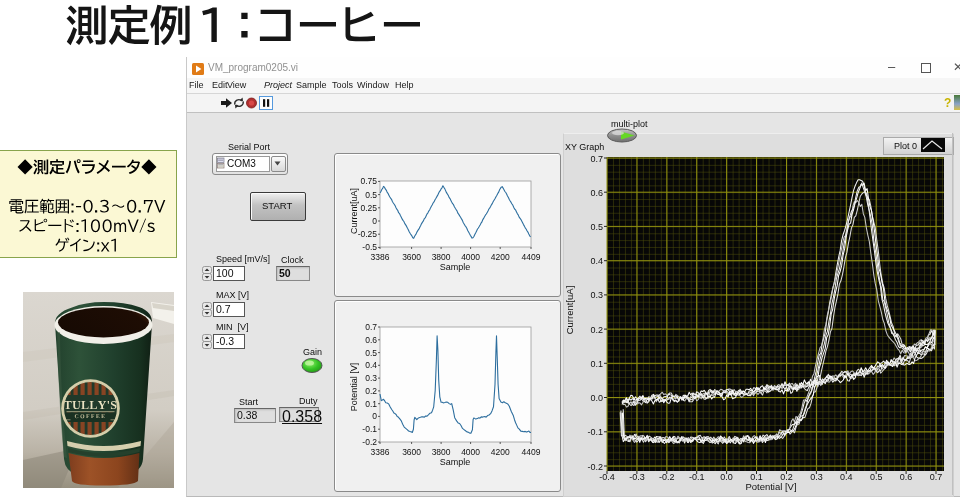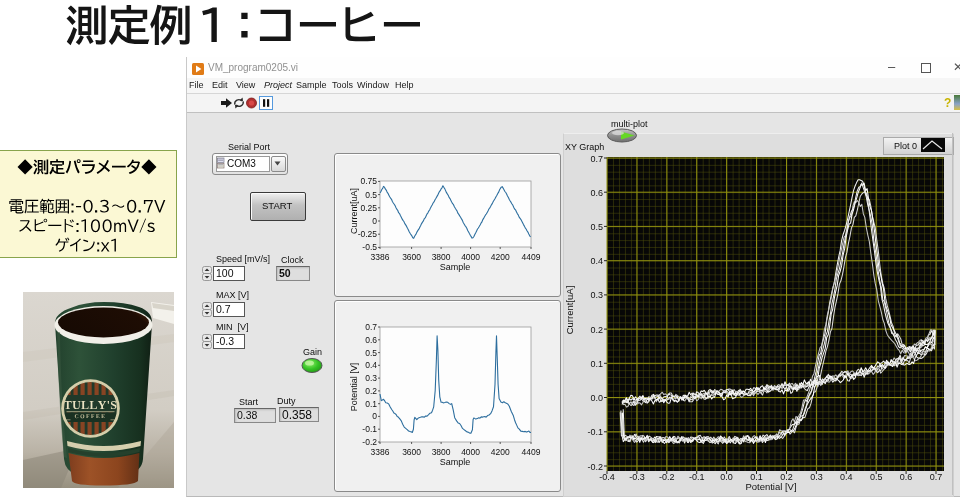--- a/index.html
+++ b/index.html
@@ -90,21 +90,21 @@
 <rect width="12" height="12" rx="1.5" fill="#e07b16"></rect>
     <path d="M4,2.6 L9.4,6 L4,9.4 Z" fill="#fff"></path>
   </svg>
 <div class="lbl" style="left:208px;top:62px;font-size:10px;color:#909090;">VM_program0205.vi</div>
 <div class="lbl" style="left:888px;top:59px;font-size:13px;color:#444;">–</div>
 <div class="abs" style="left:921px;top:63px;width:8px;height:8px;border:1.2px solid #555;"></div>
 <div class="lbl" style="left:953px;top:60px;font-size:12px;color:#555;">✕</div>
 <div class="abs" style="left:187px;top:78px;width:773px;height:15px;background:#f6f6f6;border-bottom:1px solid #d6d6d6;"></div>
 <div class="lbl" style="left:189px;top:80px;font-size:9px;color:#1a1a1a;">File</div>
 <div class="lbl" style="left:212px;top:80px;font-size:9px;color:#1a1a1a;">Edit</div>
-<div class="lbl" style="left:236px;top:80px;font-size:9px;color:#1a1a1a;">View</div>
+<div class="lbl" style="left:227px;top:80px;font-size:9px;color:#1a1a1a;">View</div>
 <div class="lbl" style="left:264px;top:80px;font-size:9px;color:#1a1a1a;font-style:italic;">Project</div>
 <div class="lbl" style="left:296px;top:80px;font-size:9px;color:#1a1a1a;">Sample</div>
 <div class="lbl" style="left:332px;top:80px;font-size:9px;color:#1a1a1a;">Tools</div>
 <div class="lbl" style="left:357px;top:80px;font-size:9px;color:#1a1a1a;">Window</div>
 <div class="lbl" style="left:395px;top:80px;font-size:9px;color:#1a1a1a;">Help</div>
 <div class="abs" style="left:187px;top:94px;width:773px;height:18px;background:#f4f4f4;border-bottom:1px solid #c0c0c0;"></div>
 <svg class="abs" style="left:220px;top:96px" width="56" height="14" viewBox="0 0 56 14">
 <path d="M1,5 L6,5 L6,2.2 L12,7 L6,11.8 L6,9 L1,9 Z" fill="#1a1a1a"></path>
 <g stroke="#2a2a2a" stroke-width="1.3" fill="none">
 <path d="M14.8,8.6 a4.1,4.1 0 0 1 7.0,-3.6"></path>
@@ -175,23 +175,23 @@
         <stop offset="0.5" stop-color="#35c324"></stop>
         <stop offset="1" stop-color="#1d8a12"></stop>
       </radialGradient>
     </defs>
 <ellipse cx="11" cy="7.5" rx="10" ry="7" fill="url(#led)" stroke="#555" stroke-width="1"></ellipse>
 <ellipse cx="8.5" cy="5" rx="4.5" ry="2.6" fill="#c9f7a8" opacity="0.75"></ellipse>
   </svg>
 <div class="lbl" style="left:239px;top:397px;">Start</div>
 <div class="abs" style="left:234px;top:408px;width:40px;height:13px;background:#dedede;border:1px solid #888;border-top-color:#666;box-shadow:inset 1px 1px 2px #bbb;"></div>
 <div class="lbl" style="left:237px;top:409px;font-size:10.5px;">0.38</div>
-<div class="lbl" style="left:277px;top:396px;">Duty</div>
+<div class="lbl" style="left:299px;top:396px;">Duty</div>
 <div class="abs" style="left:279px;top:407px;width:38px;height:13px;background:#dedede;border:1px solid #888;border-top-color:#666;box-shadow:inset 1px 1px 2px #bbb;"></div>
-<div class="lbl" style="left:282px;top:408px;font-size:12px;">0.358</div>
+<div class="lbl" style="left:282px;top:408px;font-size:16px;text-decoration:underline;">0.358</div>
 <div class="abs" style="left:334px;top:153px;width:225px;height:142px;background:#f0f0f0;border:1px solid #8a8a8a;border-radius:3px;box-shadow:1px 1px 0 #fff inset;"></div>
 <svg class="abs" style="left:334px;top:153px" width="225" height="142" viewBox="0 0 225 142">
     <rect x="46" y="28" width="151" height="66" fill="#fdfdfd" stroke="#999" stroke-width="0.8"></rect>
     <text x="43" y="31.4" font-size="8.5" text-anchor="end" fill="#111">0.75</text>
     <line x1="44" y1="28.4" x2="46" y2="28.4" stroke="#333" stroke-width="0.8"></line>
     <text x="43" y="44.6" font-size="8.5" text-anchor="end" fill="#111">0.5</text>
     <line x1="44" y1="41.6" x2="46" y2="41.6" stroke="#333" stroke-width="0.8"></line>
     <text x="43" y="57.8" font-size="8.5" text-anchor="end" fill="#111">0.25</text>
     <line x1="44" y1="54.8" x2="46" y2="54.8" stroke="#333" stroke-width="0.8"></line>
     <text x="43" y="71.0" font-size="8.5" text-anchor="end" fill="#111">0</text>

